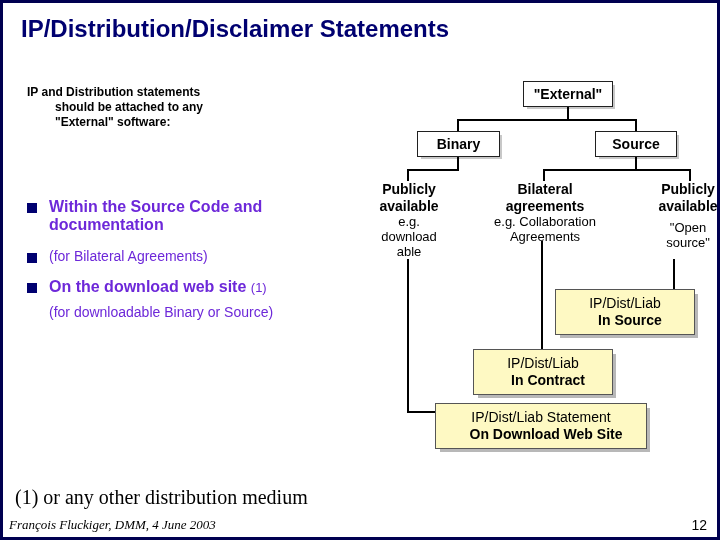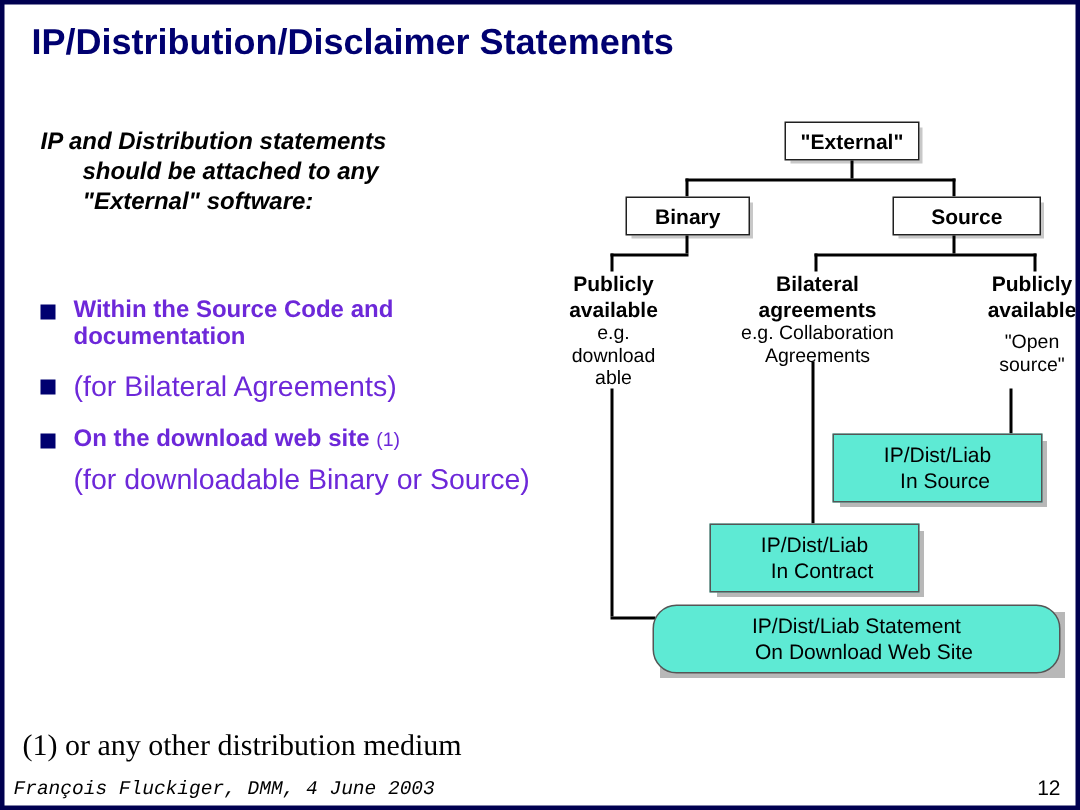--- a/index.html
+++ b/index.html
@@ -14,25 +14,24 @@
   .title {
     color: #000070;
     font-size: 24px;
     font-weight: bold;
     padding: 12px 0 0 18px;
   }
   .intro {
     position: absolute;
     left: 24px; top: 82px;
     width: 310px;
-    font-size: 16px;
+    font-size: 12px;
     font-weight: bold;
     color: #000;
     line-height: 1.25;
-    font-style: italic;
   }
   .intro .hang { padding-left: 28px; }
   ul.bullets {
     position: absolute;
     left: 24px; top: 195px;
     width: 340px;
     list-style: none;
   }
   ul.bullets > li {
     position: relative;
@@ -44,38 +43,38 @@
   }
   ul.bullets > li::before {
     content: "";
     position: absolute;
     left: 0; top: 5px;
     width: 10px; height: 10px;
     background: #000070;
   }
   .sub {
     font-weight: normal;
-    font-size: 19px;
+    font-size: 14px;
     display: block;
     margin-top: 8px;
     padding-left: 0;
   }
   .mini { font-size: 13px; font-weight: normal; }
   .footnote {
     position: absolute;
     left: 12px; bottom: 28px;
     font-size: 20px;
     font-family: Liberation Serif, serif;
   }
   .author {
     position: absolute;
     left: 6px; bottom: 4px;
     font-size: 13px;
     font-style: italic;
-    font-family: Liberation Mono, monospace;
+    font-family: Liberation Serif, serif;
   }
   .pagenum {
     position: absolute;
     right: 10px; bottom: 4px;
     font-size: 14px;
     margin-left: 47px;
   }
 
   
   .diagram { position: absolute; right: 14px; top: 78px; width: 330px; height: 370px; }
@@ -92,36 +91,36 @@
     position: absolute;
     left: 3px; top: 3px;
     width: 100%; height: 100%;
     background: #c8c8c8;
     z-index: -1;
   }
   .line { position: absolute; background: #000; }
 
   .ybox {
     position: absolute;
-    background: #5eead4;
+    background: #fef9c3;
     border: 1px solid #555;
     text-align: center;
     font-size: 14px;
     padding: 5px 6px;
     line-height: 1.2;
   }
   .ybox::after {
     content: "";
     position: absolute;
     left: 4px; top: 4px;
     width: 100%; height: 100%;
     background: #b8b8b8;
     z-index: -1;
   }
-  .ybox b { font-weight: normal; margin-left: 10px; }
+  .ybox b { font-weight: bold; margin-left: 10px; }
 
   .leaf {
     position: absolute;
     font-size: 13px;
     text-align: center;
     line-height: 1.15;
   }
   .b14 { font-size: 14px; font-weight: bold; }
 </style>
 </head>
@@ -153,21 +152,21 @@
 <div class="diagram">
 
   <div class="shadowbox b14" style="left:150px; top:0; width:90px;">"External"</div>
 
   <div class="line" style="left:194px; top:26px; width:2px; height:12px;"></div>
   <div class="line" style="left:84px; top:38px; width:180px; height:2px;"></div>
   <div class="line" style="left:84px; top:38px; width:2px; height:12px;"></div>
   <div class="line" style="left:262px; top:38px; width:2px; height:12px;"></div>
 
   <div class="shadowbox b14" style="left:44px; top:50px; width:83px;">Binary</div>
-  <div class="shadowbox b14" style="left:222px; top:50px; width:99px;">Source</div>
+  <div class="shadowbox b14" style="left:222px; top:50px; width:82px;">Source</div>
 
   <div class="line" style="left:84px; top:76px; width:2px; height:12px;"></div>
   <div class="line" style="left:34px; top:88px; width:52px; height:2px;"></div>
   <div class="line" style="left:34px; top:88px; width:2px; height:12px;"></div>
 
   <div class="line" style="left:262px; top:76px; width:2px; height:12px;"></div>
   <div class="line" style="left:170px; top:88px; width:148px; height:2px;"></div>
   <div class="line" style="left:170px; top:88px; width:2px; height:12px;"></div>
   <div class="line" style="left:316px; top:88px; width:2px; height:12px;"></div>
 
@@ -201,18 +200,18 @@
   </div>
 
   <div class="line" style="left:168px; top:160px; width:2px; height:108px;"></div>
   <div class="ybox" style="left:100px; top:268px; width:140px;">
     <span>IP/Dist/Liab</span><br>
     <b>In Contract</b>
   </div>
 
   <div class="line" style="left:34px; top:178px; width:2px; height:152px;"></div>
   <div class="line" style="left:34px; top:330px; width:30px; height:2px;"></div>
-  <div class="ybox" style="left:62px; top:322px; width:272px;border-radius:16px;">
+  <div class="ybox" style="left:62px; top:322px; width:212px;">
     <span>IP/Dist/Liab Statement</span><br>
     <b>On Download Web Site</b>
   </div>
 
 </div>
 
 </body></html>

